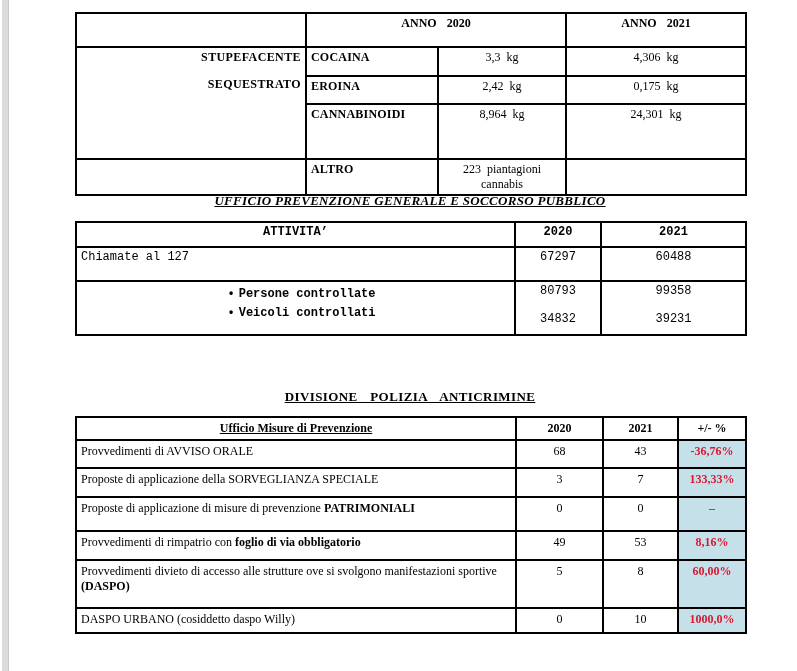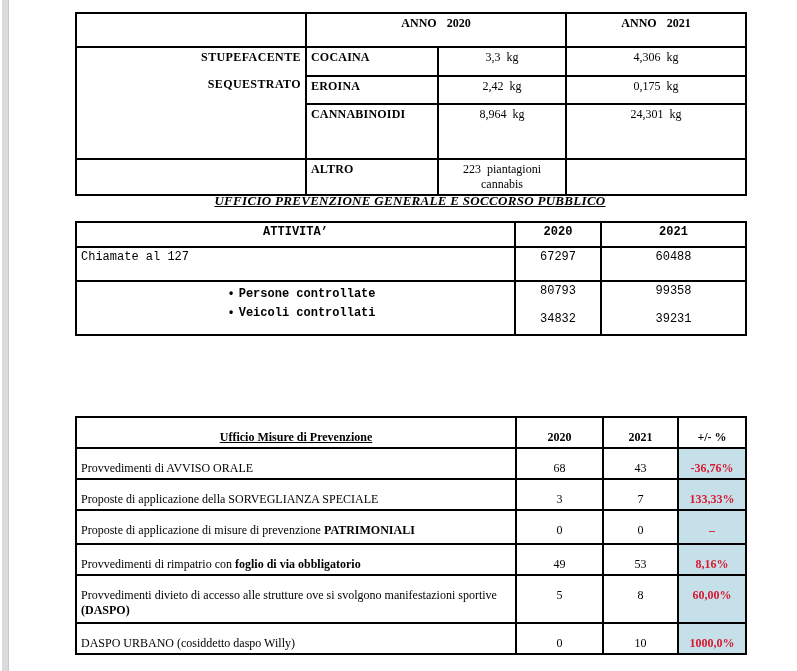--- a/index.html
+++ b/index.html
@@ -37,21 +37,21 @@
   .doc-title span { text-decoration:underline; }
 
   .t-att { top:221px;font-family:Liberation Mono, monospace; }
   .subrow-top { height:28px; }
   .sub-center { text-align:center; }
   .bul-wrap { text-align:center; padding-top:1px; }
   .bul-inner { display:inline-block; text-align:left; font-weight:bold; line-height:19px;margin-left:12px; }
   .bullet { margin-right:4px; }
 
   .t-mis { top:416px; }
-  .t-mis td { padding-top:12px; }
+  .t-mis td { padding-top:3px; }
   .delta { background:#c6e0ea; color:#d8182f; font-weight:bold; text-align:center;
            font-size:12.5px; }
 </style>
 </head>
 <body>
 
 <div class="page">
   <div class="left-strip"></div>
 
   <table class="tbl t-drugs">
@@ -130,20 +130,23 @@
         <div>34832</div>
       </td>
       <td class="c">
         <div class="subrow-top">99358</div>
         <div>39231</div>
       </td>
     </tr>
   </tbody>
     </table>
 
+  <div class="doc-title title-anti">
+    <span>DIVISIONE POLIZIA ANTICRIMINE</span>
+  </div>
 
   <table class="tbl t-mis">
     <colgroup>
         <col style="width:440px">
         <col style="width:87px">
         <col style="width:75px">
         <col style="width:68px">
       </colgroup>
     <tbody>
         <tr class="h23">

